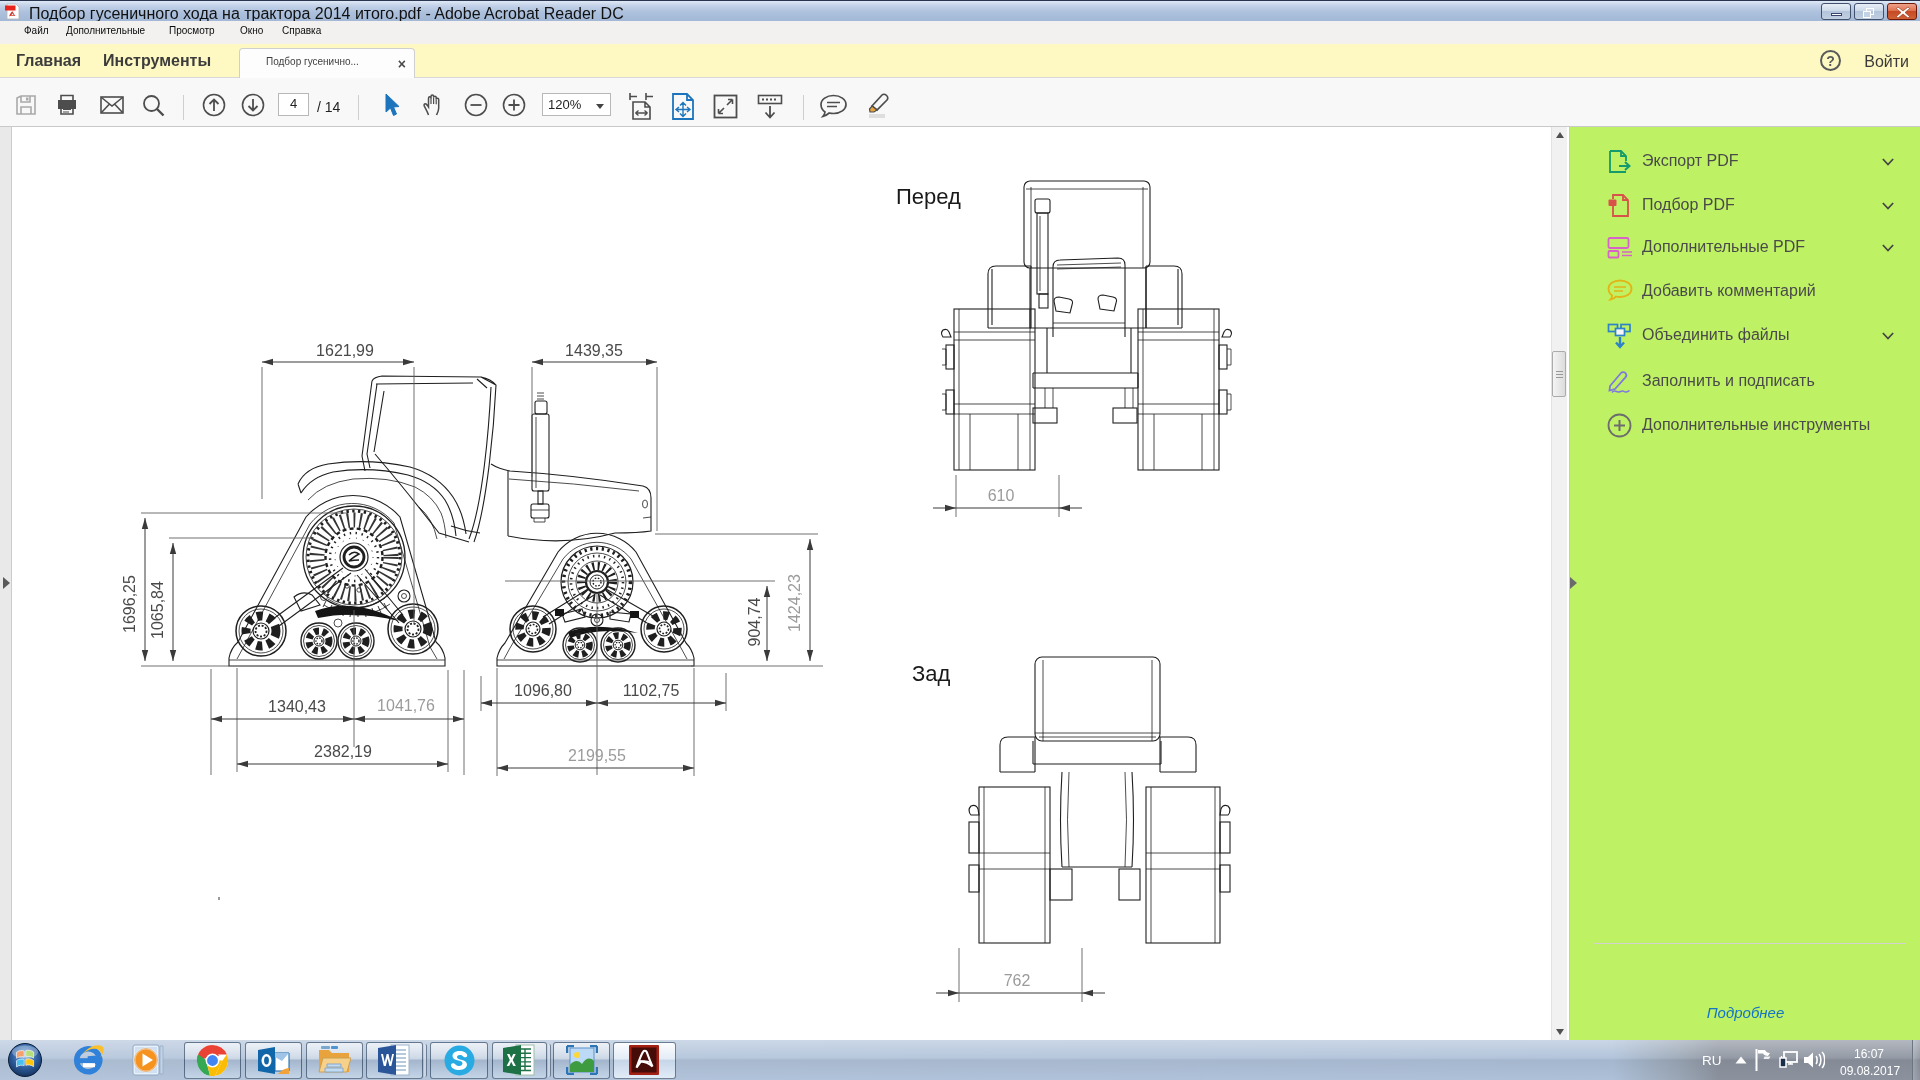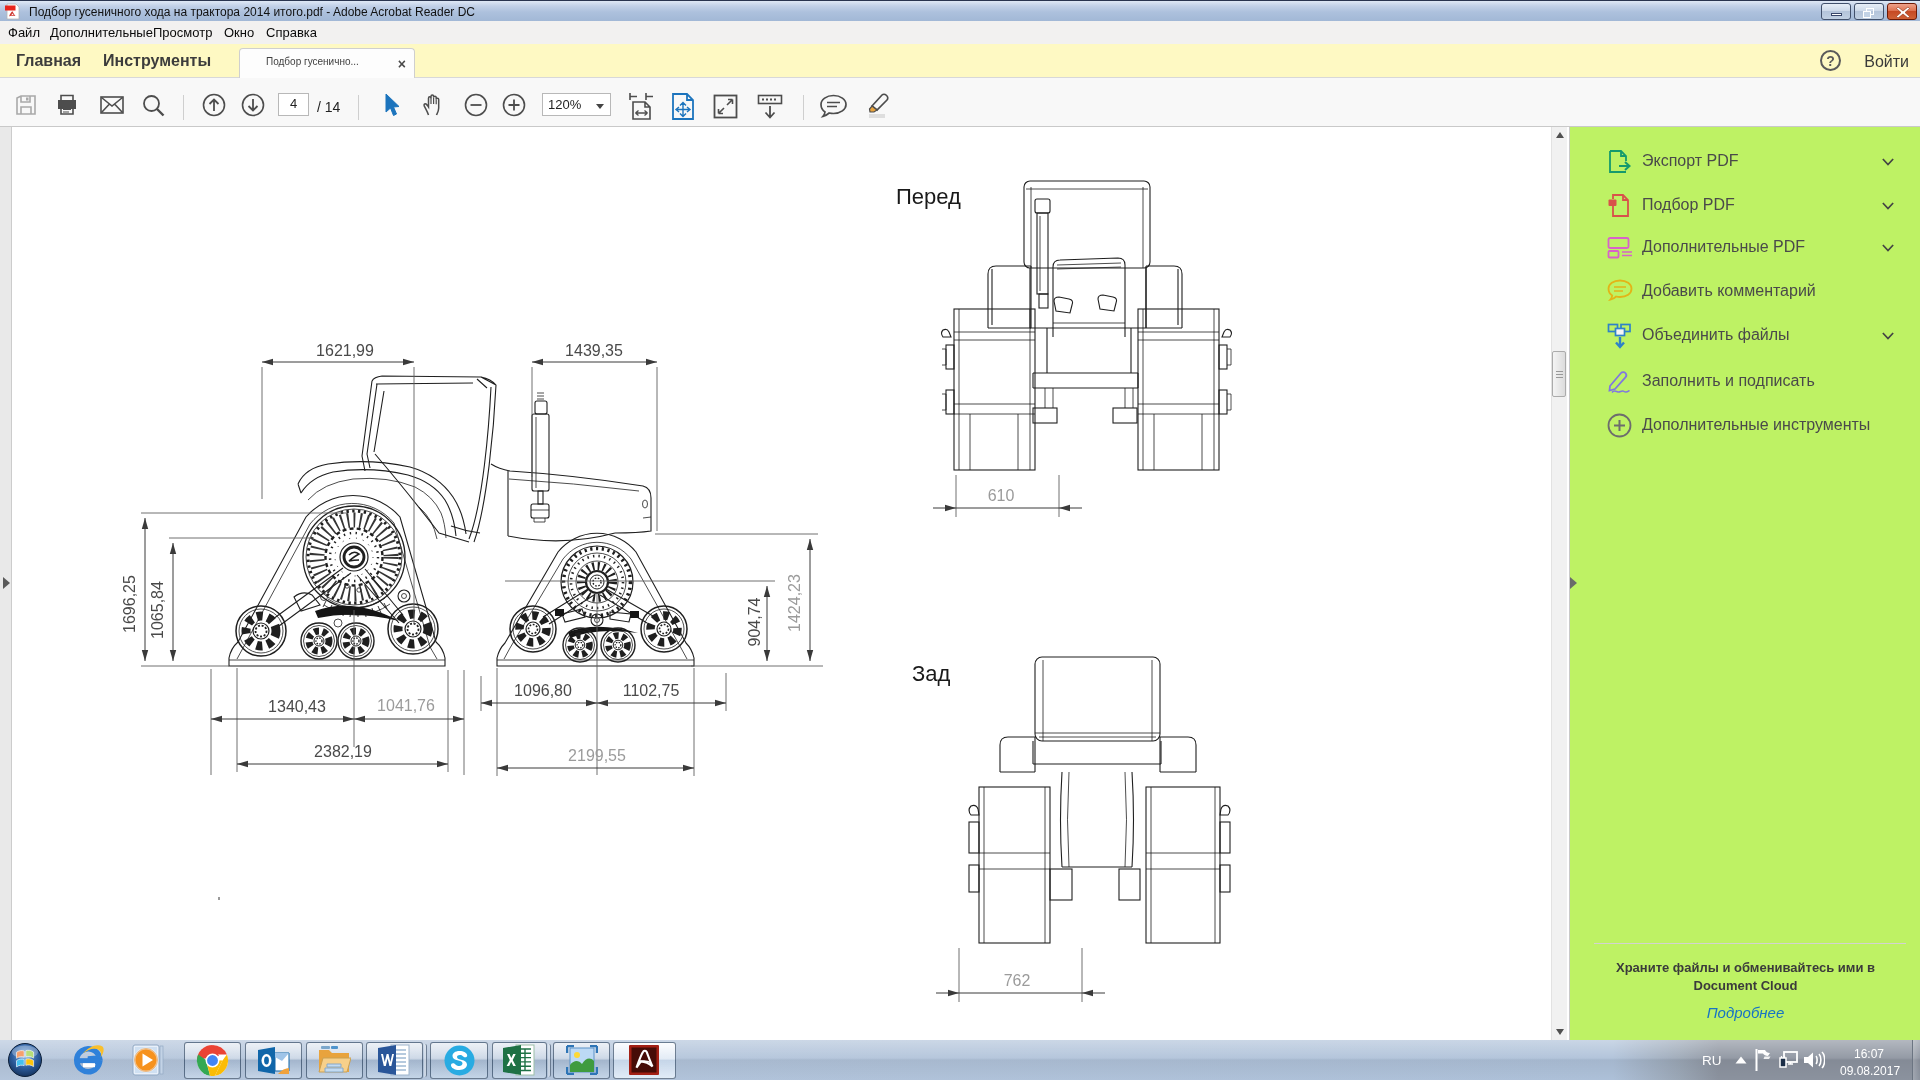--- a/index.html
+++ b/index.html
@@ -4,28 +4,28 @@
 <style>
 * { margin:0; padding:0; box-sizing:border-box; }
 html,body { width:1920px; height:1080px; overflow:hidden; font-family:"Liberation Sans", sans-serif; }
 .abs { position:absolute; }
 body { position:relative; background:#fff; }
 
 
 .tb { position:absolute; left:0; top:0; width:1920px; height:21px;
   background:linear-gradient(#dfe8f5 0%, #c2d1e8 25%, #adc1dd 55%, #a2b8d6 100%);
   border-top:1px solid #2a3550; }
-.tb .ttl { position:absolute; left:29px; top:4px; font-size:12px; color:#111; white-space:nowrap; }
+.tb .ttl { position:absolute; left:29px; top:4px; font-size:16px; color:#111; white-space:nowrap; }
 .wbtn { position:absolute; top:2px; height:17px; border:1px solid #41506b; border-radius:3px;
   background:linear-gradient(#e7eef7 0%, #cdd9e9 45%, #b4c4da 50%, #c0cfe2 100%); }
 .wbtn.close { background:linear-gradient(#efa28b 0%, #dd7250 45%, #c64a24 50%, #cf6136 100%); border-color:#6e1a05; }
 
 
 .mb { position:absolute; left:0; top:21px; width:1920px; height:23px; background:#f2f1f0; }
-.mb span { position:absolute; top:4px; font-size:13px; color:#0a0a0a; }
+.mb span { position:absolute; top:4px; font-size:10px; color:#0a0a0a;margin-left:16px; }
 
 
 .tabs { position:absolute; left:0; top:44px; width:1920px; height:34px; background:#fef9c3; border-bottom:1px solid #d8d8d8; }
 .tabs .lt { position:absolute; top:8px; font-size:16px; font-weight:bold; color:#3c3c3c; }
 .atab { position:absolute; left:239px; top:4px; width:176px; height:31px; background:#fdfdfd;
   border:1px solid #cfcfcf; border-bottom:none; border-radius:4px 4px 0 0; }
 .atab .t { position:absolute; left:26px; top:7px; font-size:10px; color:#3f3f3f; }
 .atab .x { position:absolute; right:8px; top:7px; font-size:14px; color:#4a4a4a; font-weight:bold; }
 .signin { position:absolute; top:9px; right:11px; font-size:16px; color:#3a3a3a; }
 .qm { position:absolute; width:21px; height:21px; border:2px solid #5a5a5a; border-radius:50%;
@@ -523,21 +523,20 @@
       <path d="M5 23.5 C7 20.5 9 22.5 11 23 C13 23.5 15 21 17 22.5 C19 24 21 22.5 22.5 21.5" stroke-width="1.5"></path>
     </svg>
     <span class="item" style="left:72px;top:245px">Заполнить и подписать</span>
 
     <svg class="abs" style="left:37px;top:286px" width="25" height="25" viewBox="0 0 25 25" fill="none" stroke="#6d6d6d" stroke-width="1.8">
       <circle cx="12.5" cy="12.5" r="11"></circle>
       <path d="M12.5 7 L12.5 18 M7 12.5 L18 12.5" stroke-width="2"></path>
     </svg>
     <span class="item" style="left:72px;top:289px">Дополнительные инструменты</span>
     <div class="hline"></div>
-    <div class="dc1">Храните файлы и обменивайтесь ими в<br>Document Cloud</div>
     <div class="dc2">Подробнее</div>
   </div>
   <svg class="abs" style="left:1569px;top:449px" width="9" height="14">
       <path d="M1 1 L8 7 L1 13 Z" fill="#6a6a6a"></path>
     </svg>
 </div>
 
 <div class="task" id="task">
 
   <svg class="abs" style="left:7px;top:2px" width="36" height="36" viewBox="0 0 36 36">

